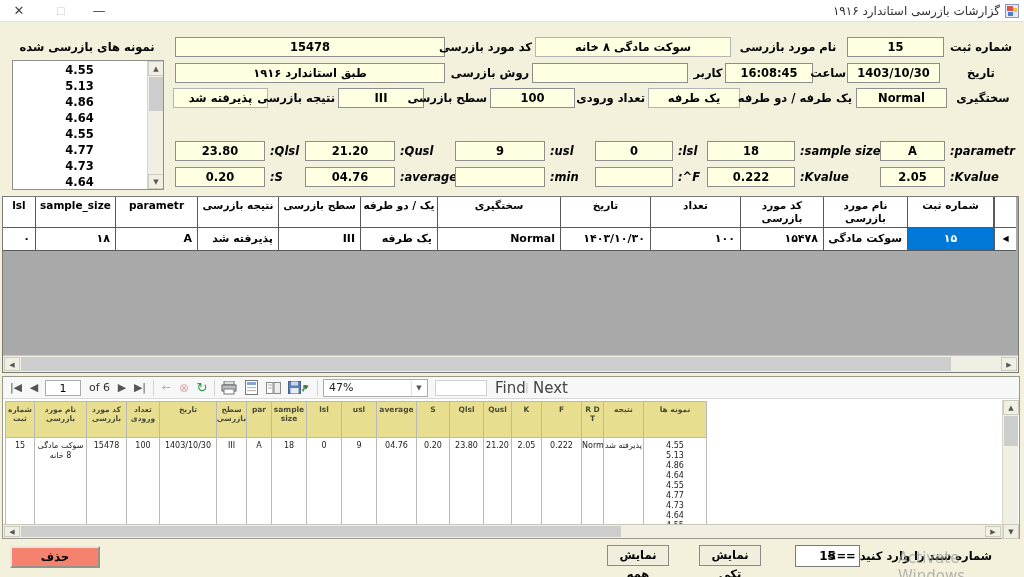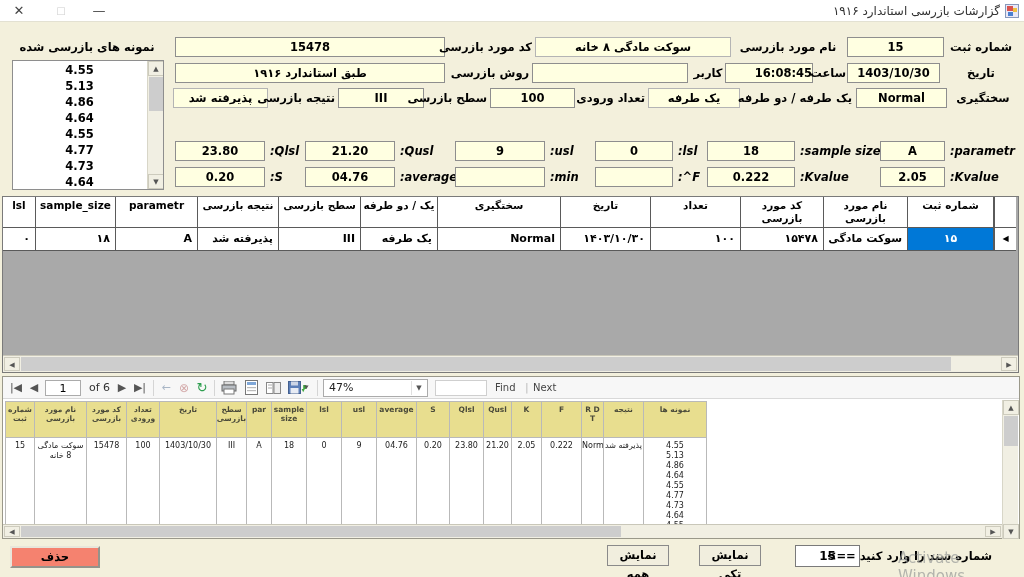--- a/index.html
+++ b/index.html
@@ -55,21 +55,21 @@
 
   
   .report { position:absolute; left:2px; top:376px; width:1018px; height:163px; background:#FFFFFF; border:1px solid #9A988A; }
   .rtoolbar { position:absolute; left:0; top:0; width:100%; height:22px; background:#F7F7F7; border-bottom:1px solid #D9D9D9; }
   .tbtn { position:absolute; top:2px; height:18px; line-height:18px; text-align:center; font-size:11px; color:#555; }
   .tsep { position:absolute; top:3px; width:1px; height:16px; background:#D5D5D5; }
   .tb-input { position:absolute; top:3px; height:16px; border:1px solid #ABABAB; background:#fff; font-size:11px; text-align:center; font-family:inherit; }
   .tb-label { position:absolute; top:2px; height:18px; line-height:18px; font-size:11px; color:#333; }
   .zoom-dd { position:absolute; left:320px; top:2px; width:105px; height:18px; border:1px solid #ABABAB; background:#FFFFFF; font-size:11px; line-height:16px; padding-left:5px; color:#222; }
   .zoom-dd .caret { position:absolute; right:1px; top:1px; width:15px; height:14px; text-align:center; font-size:7px; color:#555; border-left:1px solid #E0E0E0; line-height:14px; }
-  .link { color:#444; font-size:10px; }
+  .link { color:#444; font-size:15px; }
 
   .rpt-table { position:absolute; left:2px; top:24px; direction:ltr; }
   .rrow { display:flex; }
   .rcell { border-right:1px solid #B9B9B9; border-bottom:1px solid #B9B9B9; overflow:hidden; text-align:center; }
   .rpt-head .rcell { background:#E8DE8F; border-top:1px solid #B9B9B9; height:37px; font-size:7.5px; font-weight:bold; color:#4A4A3A; line-height:9px; padding-top:3px; direction:rtl; }
   .rpt-head .rcell:first-child, .rpt-body .rcell:first-child { border-left:1px solid #B9B9B9; }
   .rpt-body .rcell { background:#FFFFFF; height:96px; font-size:8px; color:#222; line-height:10px; padding-top:3px; direction:rtl; white-space:pre-line; }
   .report .vscroll { top:23px; height:139px; }
 
   
@@ -123,21 +123,21 @@
   <div class="lbl rtl" style="left:450px;top:37px;width:82px;">کد مورد بازرسی</div>
   <div class="box light" style="left:535px;top:37px;width:196px;direction:rtl;">سوکت مادگی ۸ خانه</div>
   <div class="lbl rtl" style="left:733px;top:37px;width:110px;">نام مورد بازرسی</div>
   <div class="box" style="left:847px;top:37px;width:97px;">15</div>
   <div class="lbl rtl" style="left:945px;top:37px;width:72px;">شماره ثبت</div>
 
   <div class="box" style="left:175px;top:63px;width:270px;direction:rtl;">طبق استاندارد ۱۹۱۶</div>
   <div class="lbl rtl" style="left:450px;top:63px;width:80px;">روش بازرسی</div>
   <div class="box" style="left:532px;top:63px;width:156px;"></div>
   <div class="lbl rtl" style="left:692px;top:63px;width:32px;">کاربر</div>
-  <div class="box" style="left:725px;top:63px;width:88px;text-align:right;">16:08:45</div>
+  <div class="box" style="left:725px;top:63px;width:88px;">16:08:45</div>
   <div class="lbl rtl" style="left:814px;top:63px;width:32px;">ساعت</div>
   <div class="box" style="left:847px;top:63px;width:93px;">1403/10/30</div>
   <div class="lbl rtl" style="left:950px;top:63px;width:62px;">تاریخ</div>
 
   <div class="box light" style="left:173px;top:88px;width:95px;direction:rtl;">پذیرفته شد</div>
   <div class="lbl rtl" style="left:271px;top:88px;width:64px;">نتیجه بازرسی</div>
   <div class="box" style="left:338px;top:88px;width:86px;">III</div>
   <div class="lbl rtl" style="left:427px;top:88px;width:60px;">سطح بازرسی</div>
   <div class="box" style="left:490px;top:88px;width:85px;">100</div>
   <div class="lbl rtl" style="left:578px;top:88px;width:67px;">تعداد ورودی</div>

